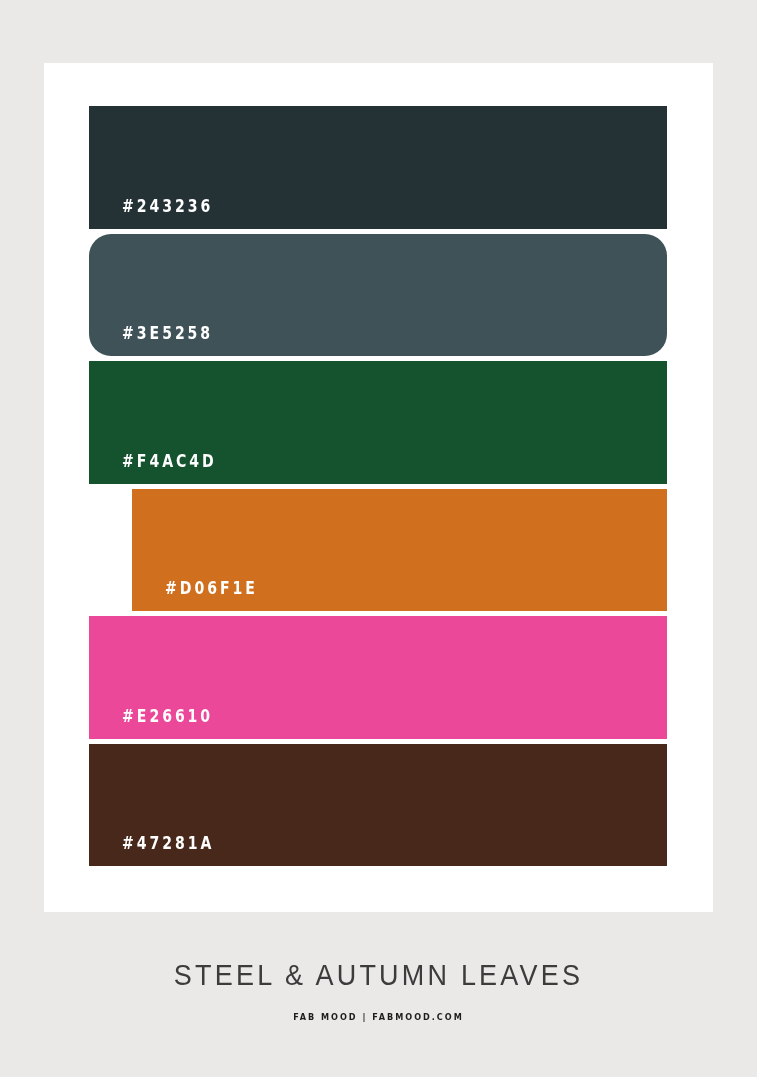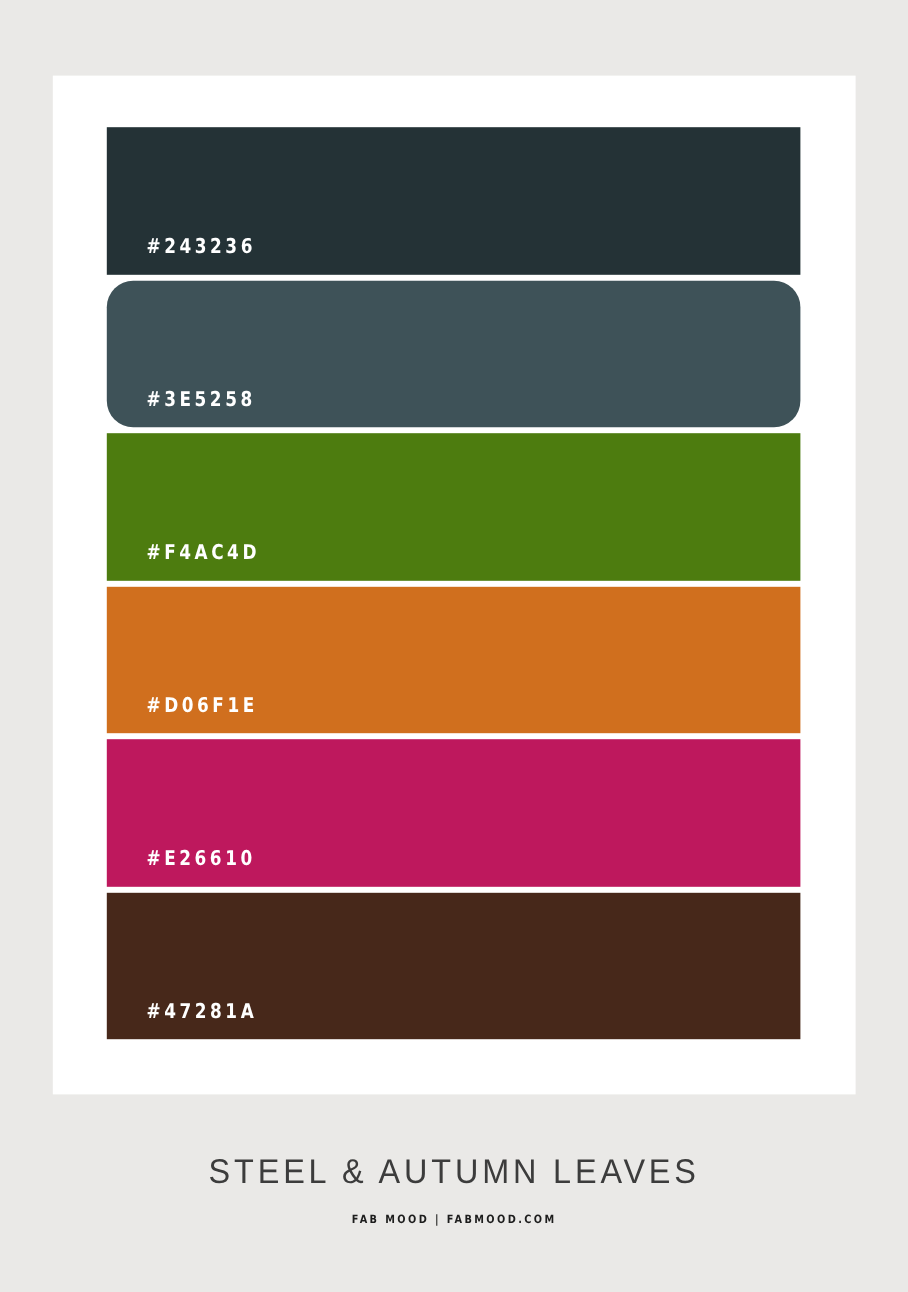--- a/index.html
+++ b/index.html
@@ -106,29 +106,29 @@
     <div class="swatch-stack">
 
       <div class="swatch" style="background: rgb(36, 50, 54);">
         <span class="swatch-hex">#243236</span>
       </div>
 
       <div class="swatch" style="background: rgb(62, 82, 88); border-radius: 22px;">
         <span class="swatch-hex">#3E5258</span>
       </div>
 
-      <div class="swatch" style="background: #4d7c0f;">
+      <div class="swatch" style="background: #14532d;">
         <span class="swatch-hex">#F4AC4D</span>
       </div>
 
-      <div class="swatch" style="background: rgb(208, 111, 30);">
+      <div class="swatch" style="background: rgb(208, 111, 30); margin-left: 43px;">
         <span class="swatch-hex">#D06F1E</span>
       </div>
 
-      <div class="swatch" style="background: #be185d;">
+      <div class="swatch" style="background: #ec4899;">
         <span class="swatch-hex">#E26610</span>
       </div>
 
       <div class="swatch" style="background: rgb(71, 40, 26);">
         <span class="swatch-hex">#47281A</span>
       </div>
 
     </div>
   </div>
 

